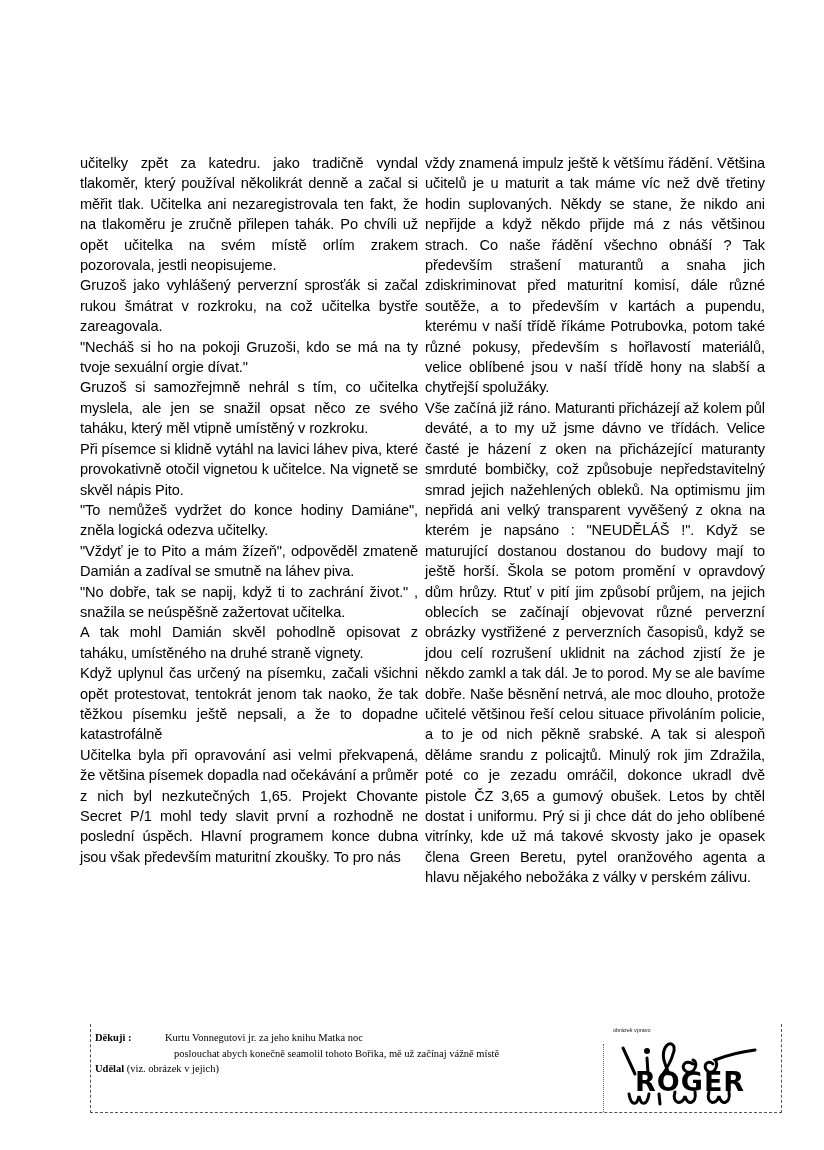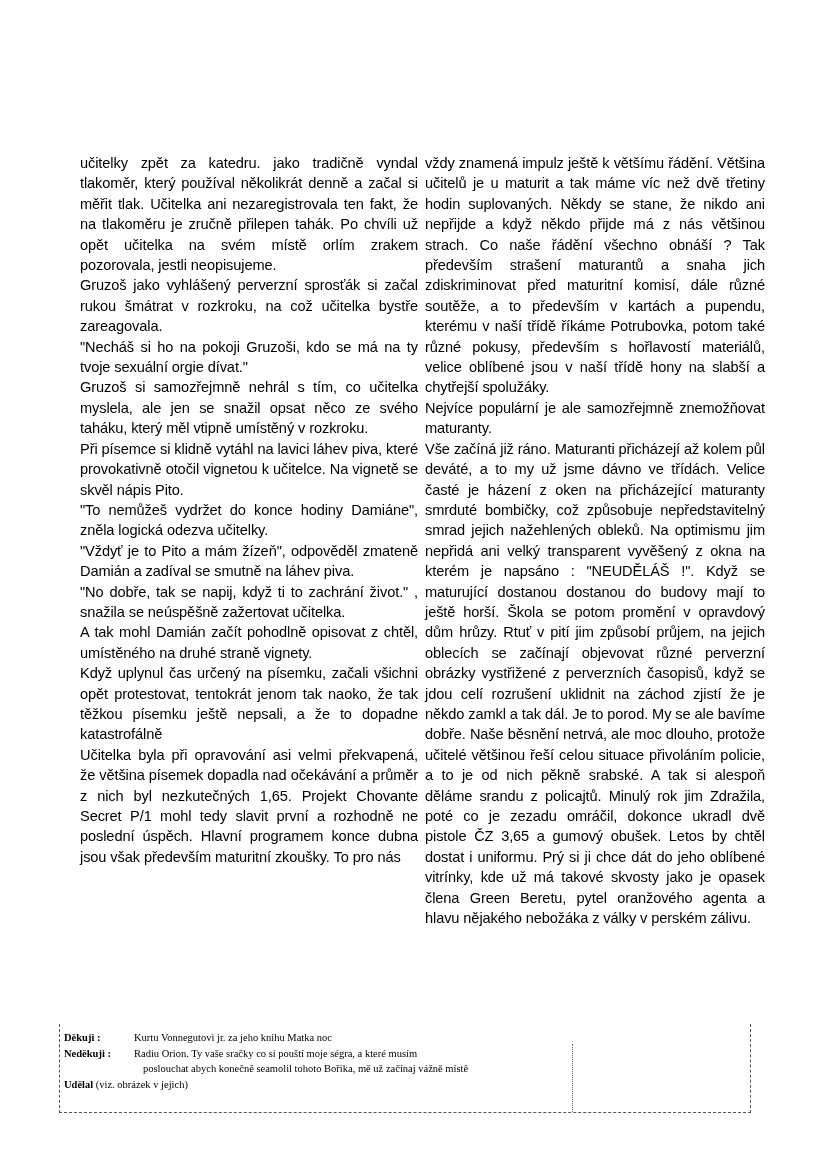--- a/index.html
+++ b/index.html
@@ -7,21 +7,21 @@
   .page { position: absolute; left: 0; top: 0; width: 824px; height: 1150px; background: #fff; margin-top: 31px; }
   .col {
     position: absolute; top: 122px; width: 338px;
     font-family: "Liberation Sans", sans-serif; font-size: 14.6px; line-height: 20.4px;
     text-align: justify; letter-spacing: -0.1px;
   }
   .col.left { left: 80px; }
   .col.right { left: 425px; width: 340px; }
   .col p { margin: 0; padding: 0; }
   .footer {
-    position: absolute; left: 59px; top: 993px; width: 690px; height: 88px;
+    position: absolute; left: 90px; top: 993px; width: 690px; height: 88px;
     border-left: 1px dashed #555; border-bottom: 1px dashed #555; border-right: 1px dashed #555;
   }
   .footer-text {
     position: absolute; left: 4px; top: 6px; width: 510px;
     font-family: "Liberation Serif", serif; font-size: 10.5px; line-height: 15.5px;
   }
   .frow { display: flex; white-space: nowrap; }
   .flabel { width: 70px; flex: none; }
   .flabel b { font-weight: bold; }
   .indent { padding-left: 79px; }
@@ -38,45 +38,58 @@
 
   <div class="col left">
     <p>učitelky zpět za katedru. jako tradičně vyndal tlakoměr, který používal několikrát denně a začal si měřit tlak. Učitelka ani nezaregistrovala ten fakt, že na tlakoměru je zručně přilepen tahák. Po chvíli už opět učitelka na svém místě orlím zrakem pozorovala, jestli neopisujeme.</p>
     <p>Gruzoš jako vyhlášený perverzní sprosťák si začal rukou šmátrat v rozkroku, na což učitelka bystře zareagovala.</p>
     <p>"Necháš si ho na pokoji Gruzoši, kdo se má na ty tvoje sexuální orgie dívat."</p>
     <p>Gruzoš si samozřejmně nehrál s tím, co učitelka myslela, ale jen se snažil opsat něco ze svého taháku, který měl vtipně umístěný v rozkroku.</p>
     <p>Při písemce si klidně vytáhl na lavici láhev piva, které provokativně otočil vignetou k učitelce. Na vignetě se skvěl nápis Pito.</p>
     <p>"To nemůžeš vydržet do konce hodiny Damiáne", zněla logická odezva učitelky.</p>
     <p>"Vždyť je to Pito a mám žízeň", odpověděl zmateně Damián a zadíval se smutně na láhev piva.</p>
     <p>"No dobře, tak se napij, když ti to zachrání život." , snažila se neúspěšně zažertovat učitelka.</p>
-    <p>A tak mohl Damián začít pohodlně opisovat z chtěl, umístěného na druhé straně vignety.</p>
+    <p>A tak mohl Damián skvěl pohodlně opisovat z taháku, umístěného na druhé straně vignety.</p>
     <p>Když uplynul čas určený na písemku, začali všichni opět protestovat, tentokrát jenom tak naoko, že tak těžkou písemku ještě nepsali, a že to dopadne katastrofálně</p>
     <p>Učitelka byla při opravování asi velmi překvapená, že většina písemek dopadla nad očekávání a průměr z nich byl nezkutečných 1,65. Projekt Chovante Secret P/1 mohl tedy slavit první a rozhodně ne poslední úspěch. Hlavní programem konce dubna jsou však především maturitní zkoušky. To pro nás</p>
   </div>
 
   <div class="col right">
     <p>vždy znamená impulz ještě k většímu řádění. Většina učitelů je u maturit a tak máme víc než dvě třetiny hodin suplovaných. Někdy se stane, že nikdo ani nepřijde a když někdo přijde má z nás většinou strach. Co naše řádění všechno obnáší ? Tak především strašení maturantů a snaha jich zdiskriminovat před maturitní komisí, dále různé soutěže, a to především v kartách a pupendu, kterému v naší třídě říkáme Potrubovka, potom také různé pokusy, především s hořlavostí materiálů, velice oblíbené jsou v naší třídě hony na slabší a chytřejší spolužáky.</p>
-    <p>Nejvíce populární je ale samozřejmně znemožňovat maturanty.</p>
     <p>Vše začíná již ráno. Maturanti přicházejí až kolem půl deváté, a to my už jsme dávno ve třídách. Velice časté je házení z oken na přicházející maturanty smrduté bombičky, což způsobuje nepředstavitelný smrad jejich nažehlených obleků. Na optimismu jim nepřidá ani velký transparent vyvěšený z okna na kterém je napsáno : "NEUDĚLÁŠ !". Když se maturující dostanou dostanou do budovy mají to ještě horší. Škola se potom promění v opravdový dům hrůzy. Rtuť v pití jim způsobí průjem, na jejich oblecích se začínají objevovat různé perverzní obrázky vystřižené z perverzních časopisů, když se jdou celí rozrušení uklidnit na záchod zjistí že je někdo zamkl a tak dál. Je to porod. My se ale bavíme dobře. Naše běsnění netrvá, ale moc dlouho, protože učitelé většinou řeší celou situace přivoláním policie, a to je od nich pěkně srabské. A tak si alespoň děláme srandu z policajtů. Minulý rok jim Zdražila, poté co je zezadu omráčil, dokonce ukradl dvě pistole ČZ 3,65 a gumový obušek. Letos by chtěl dostat i uniformu. Prý si ji chce dát do jeho oblíbené vitrínky, kde už má takové skvosty jako je opasek člena Green Beretu, pytel oranžového agenta a hlavu nějakého nebožáka z války v perském zálivu.</p>
   </div>
 
   <div class="footer">
     <div class="footer-text">
       <div class="frow">
         <span class="flabel"><b>Děkuji :</b></span>
         <span>Kurtu Vonnegutovi jr. za jeho knihu Matka noc</span>
-      </div>
-      <div class="frow">
-        <span class="flabel"><b>Neděkuji :</b></span>
-        <span>Radiu Orion. Ty vaše sračky co si pouští moje ségra, a které musím</span>
       </div>
       <div class="frow indent">
         <span>poslouchat abych konečně seamolil tohoto Bořika, mě už začínaj  vážně místě</span>
       </div>
       <div class="frow">
         <b>Udělal</b>&nbsp;<span>(viz. obrázek v jejich)</span>
       </div>
     </div>
     <div class="divider"></div>
 
+    <div class="logo-box">
+      <div class="logo-caption">obrázek vpravo</div>
+      <svg class="logo-svg" width="160" height="76" viewBox="0 0 160 76">
+        <g fill="none" stroke="#000" stroke-width="3" stroke-linecap="round">
+          <path d="M8 14 L20 40"></path>
+          <path d="M32 24 L33 40"></path>
+          <circle cx="32" cy="17" r="1.5" fill="#000"></circle>
+          <path d="M54 40 C50 30,46 22,50 14 C54 6,62 10,58 20 C56 28,52 34,48 40"></path>
+          <path d="M78 30 C70 24,64 34,72 38 C80 40,84 28,78 26"></path>
+          <path d="M98 30 C92 24,86 34,94 38 C100 40,104 30,100 26 C110 22,124 18,140 16"></path>
+          <path d="M14 60 C16 72,22 72,24 62 C26 72,32 72,34 60"></path>
+          <path d="M44 60 L45 70"></path>
+          <path d="M60 58 C56 70,68 72,70 62 C72 72,82 70,80 58"></path>
+          <path d="M94 58 C90 70,102 72,104 62 C106 72,116 70,114 58"></path>
+        </g>
+        <text x="20" y="57" class="logo-word">ROGER</text>
+      </svg>
+    </div>
   </div>
 
 </div>
 
 </body></html>

